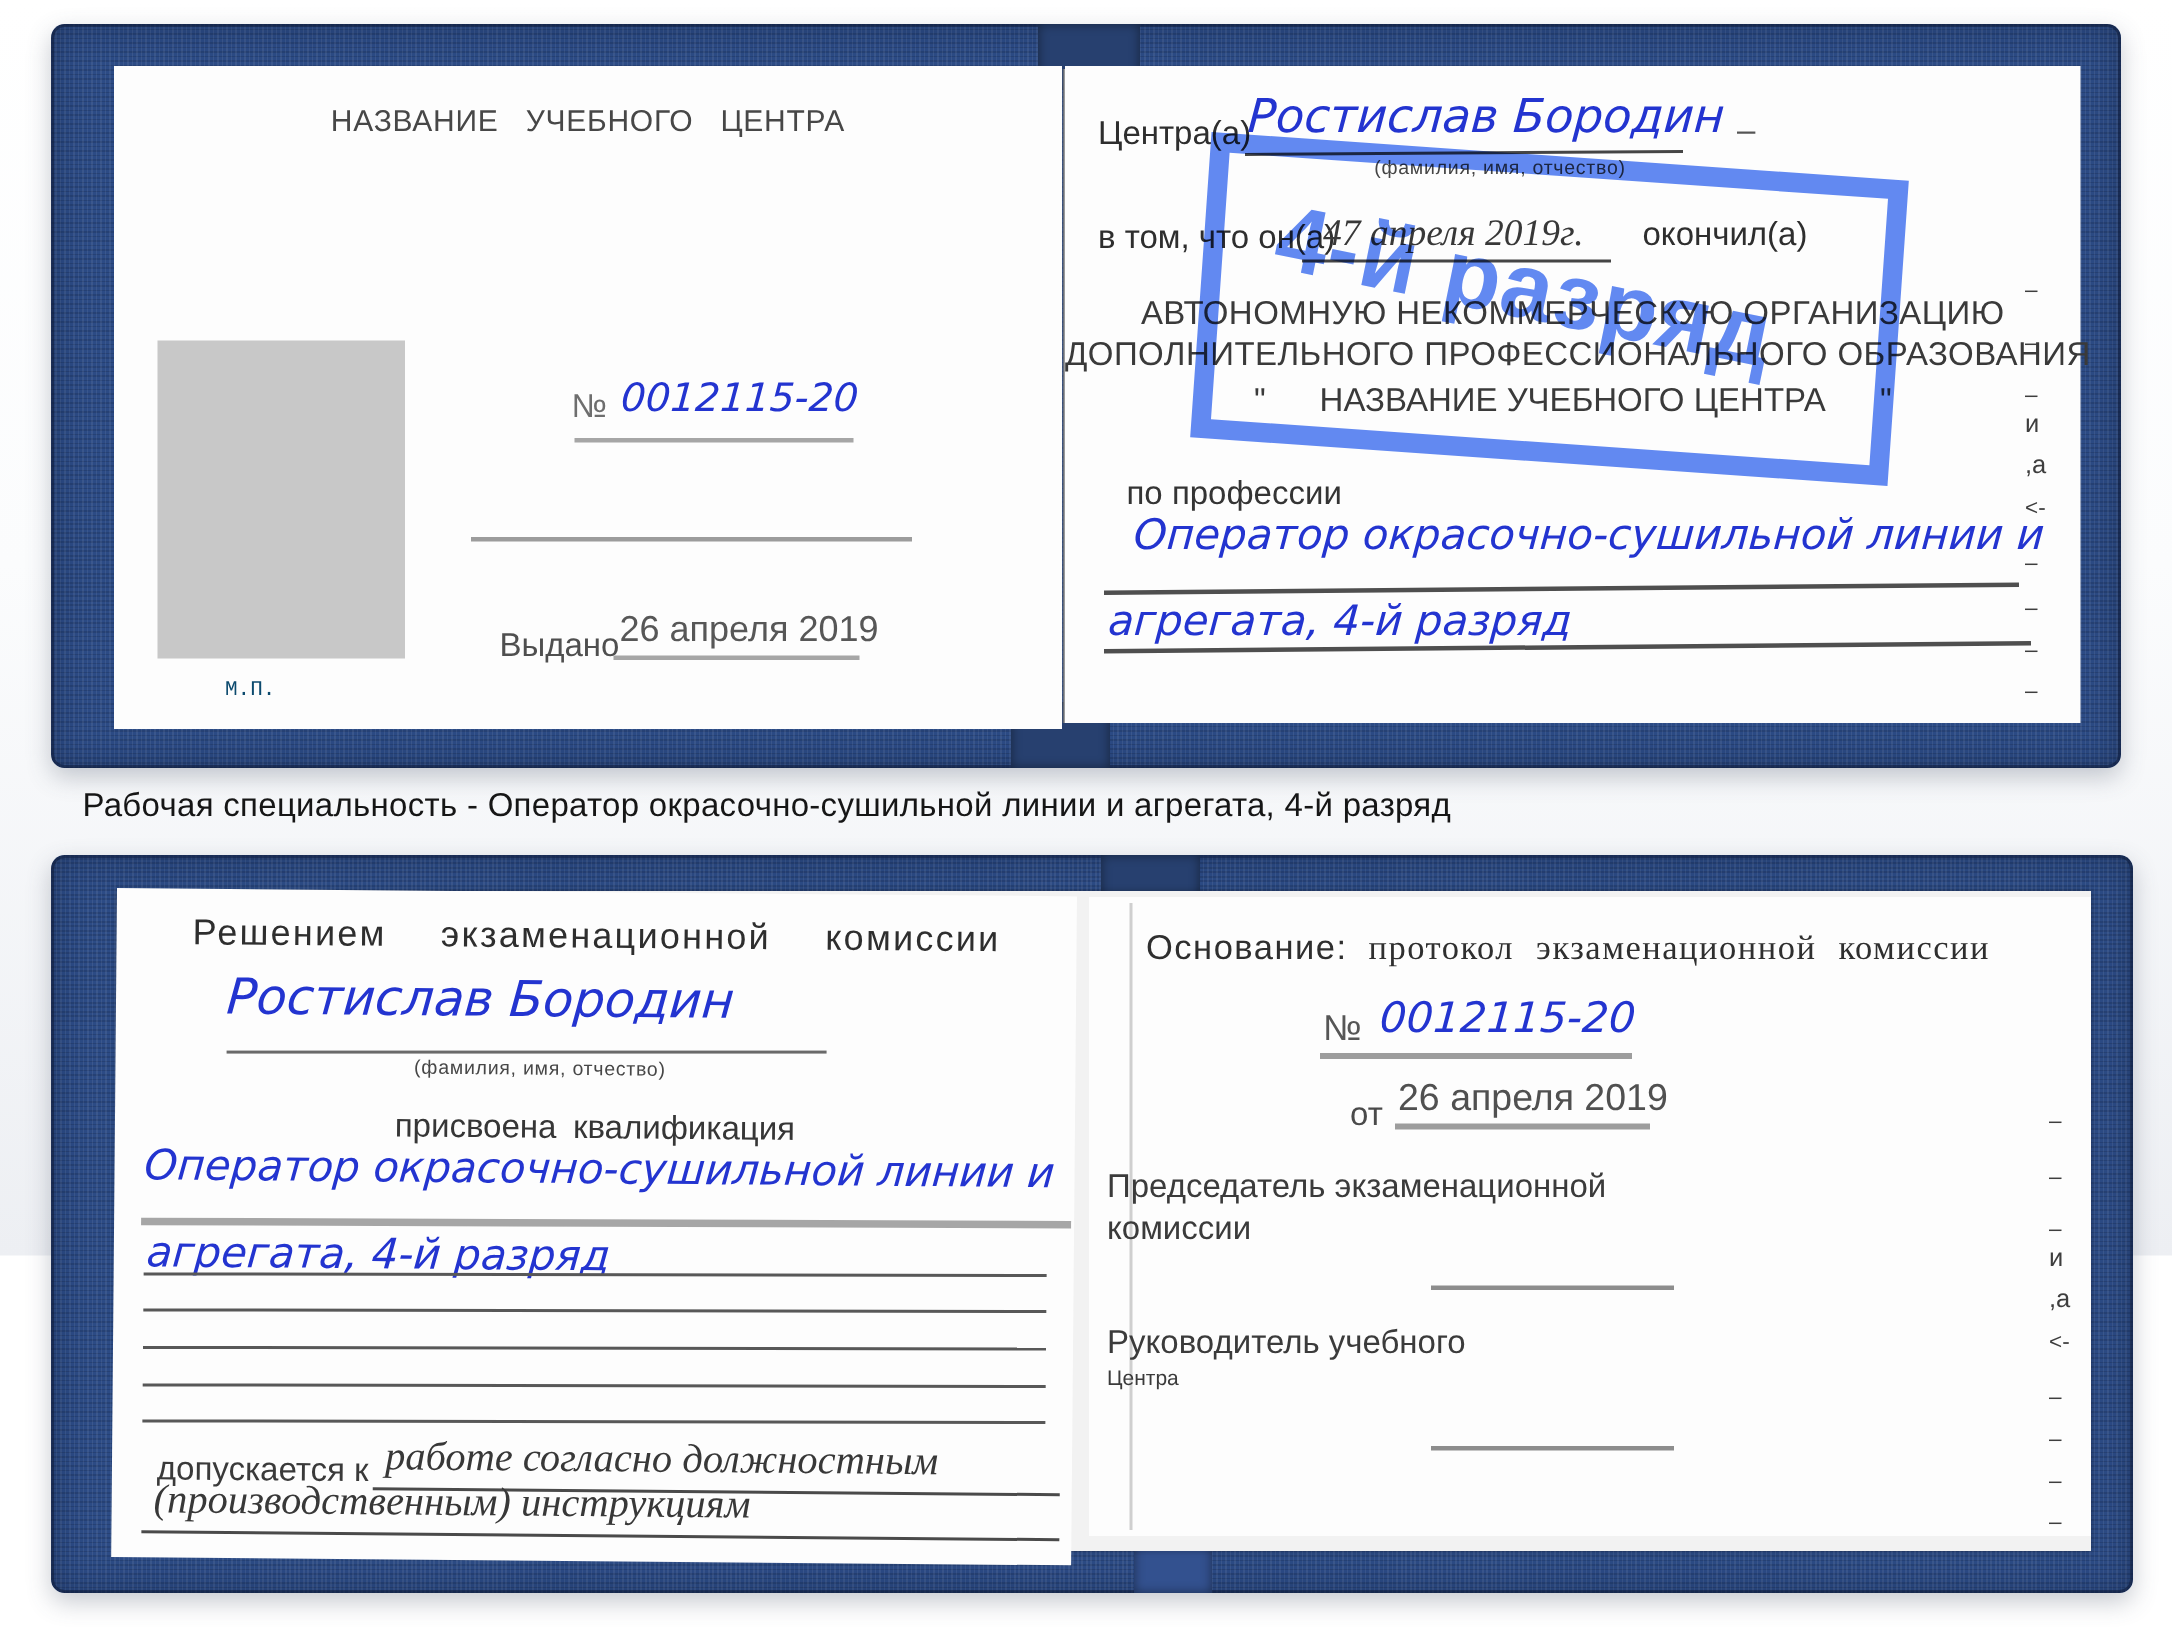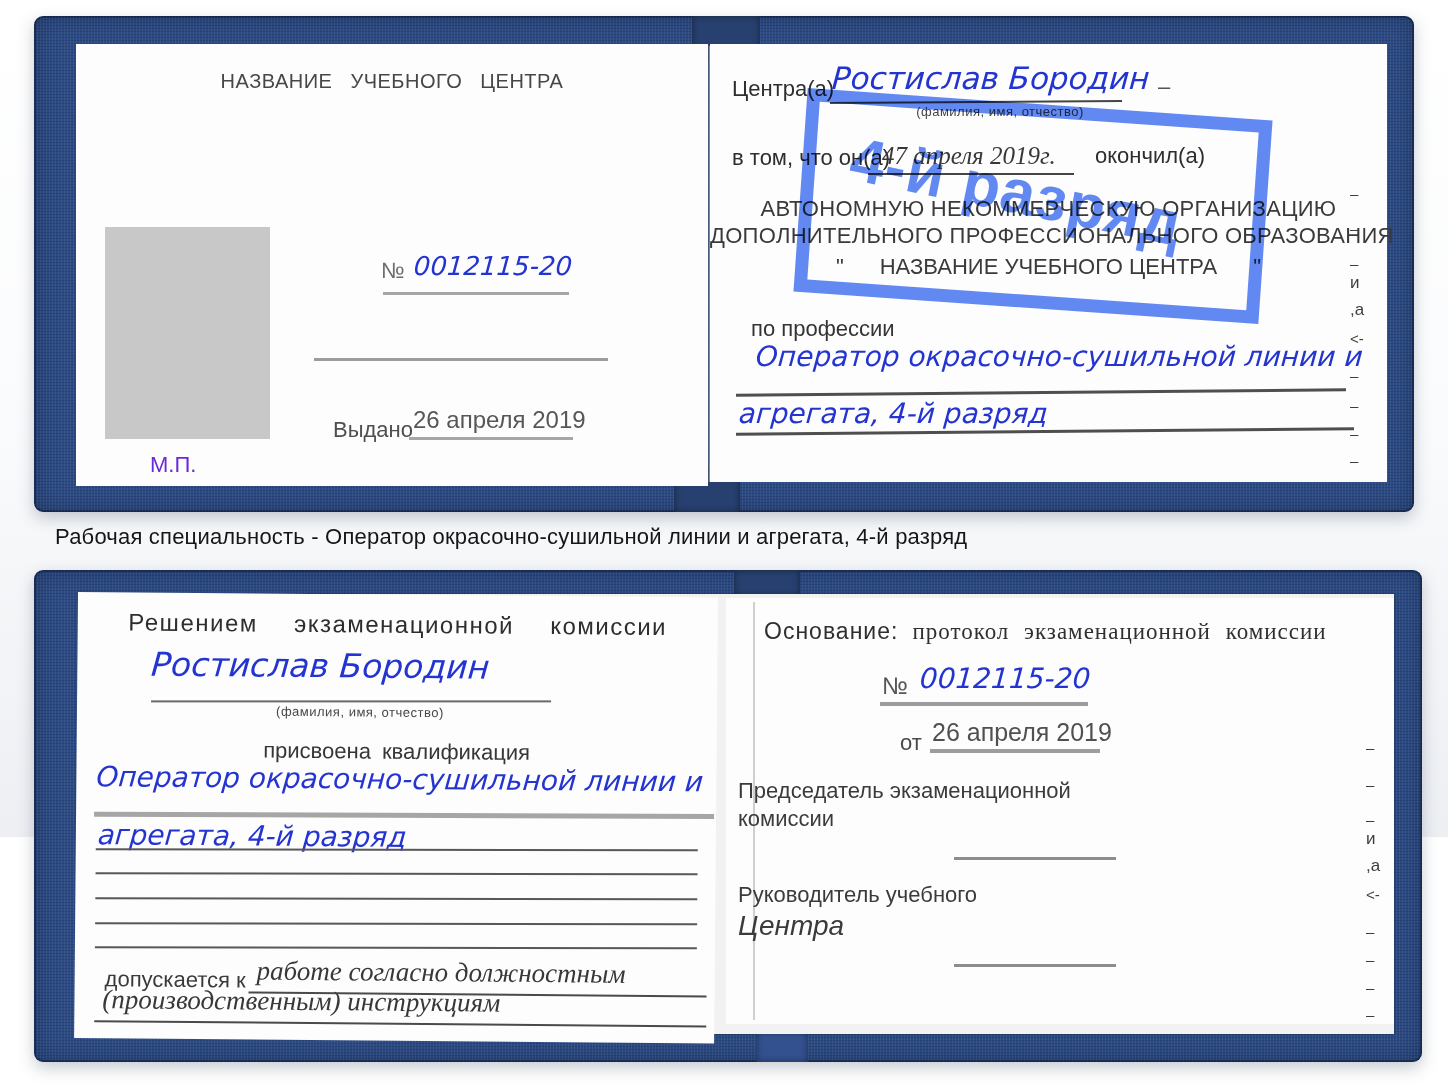--- a/index.html
+++ b/index.html
@@ -45,21 +45,21 @@
     <div class="page" style="left:42px;top:28px;width:632px;height:442px;">
       <div class="lbl center" style="top:26px;font-size:20px;letter-spacing:.5px;word-spacing:12px;color:#474747;">НАЗВАНИЕ УЧЕБНОГО ЦЕНТРА</div>
       <div class="photo" style="left:29px;top:183px;width:165px;height:212px;"></div>
       <div class="lbl gray" style="left:305px;top:214px;font-size:22px;">№</div>
       <div class="hand" style="left:338px;top:207px;font-size:26px;">0012115-20</div>
       <div class="rule" style="left:307px;top:248px;width:186px;height:3px;background:#a6a6a6;"></div>
       <div class="rule" style="left:238px;top:314px;width:294px;height:3px;background:#9c9c9c;"></div>
       <div class="lbl" style="left:257px;top:373px;font-size:22px;color:#4f4f4f;">Выдано</div>
       <div class="lbl" style="left:337px;top:362px;font-size:24px;color:#575757;">26 апреля 2019</div>
       <div class="rule" style="left:333px;top:393px;width:164px;height:3px;background:#a6a6a6;"></div>
-      <div class="lbl" style="left:74px;top:408px;font-size:22px;color:#6d28d9;">М.П.</div>
+      <div class="lbl" style="left:74px;top:408px;font-size:14px;color:#0c4a6e;font-family:Liberation Mono, monospace;">М.П.</div>
     </div>
 
     <div class="crease" style="left:674px;top:30px;width:3px;height:436px;"></div>
 
     <div class="page" style="left:676px;top:28px;width:677px;height:438px;">
       <div class="lbl" style="left:22px;top:32px;font-size:22px;color:#2e2e2e;">Центра(а)</div>
       <div class="hand" style="left:122px;top:16px;font-size:31px;">Ростислав Бородин</div>
       <div class="rule" style="left:120px;top:57px;width:292px;height:2px;background:#454545;transform:rotate(-.4deg);"></div>
       <div class="lbl" style="left:448px;top:30px;font-size:22px;color:#555;">–</div>
       <div class="lbl" style="left:150px;top:60px;width:280px;text-align:center;font-size:13px;color:#454545;letter-spacing:.5px;">(фамилия, имя, отчество)</div>
@@ -142,21 +142,21 @@
       <div class="rule" style="left:154px;top:104px;width:208px;height:4px;background:#9d9d9d;"></div>
       <div class="lbl" style="left:174px;top:132px;font-size:22px;color:#4a4a4a;">от</div>
       <div class="lbl" style="left:206px;top:120px;font-size:25px;color:#505050;">26 апреля 2019</div>
       <div class="rule" style="left:204px;top:151px;width:170px;height:4px;background:#9d9d9d;"></div>
 
       <div class="lbl" style="left:12px;top:180px;font-size:22px;color:#3b3b3b;">Председатель экзаменационной</div>
       <div class="lbl" style="left:12px;top:208px;font-size:22px;color:#3b3b3b;">комиссии</div>
       <div class="rule" style="left:228px;top:259px;width:162px;height:2.5px;background:#8d8d8d;"></div>
 
       <div class="lbl" style="left:12px;top:284px;font-size:22px;color:#3b3b3b;">Руководитель учебного</div>
-      <div class="lbl" style="left:12px;top:312px;font-size:28px;color:#3b3b3b;font-style:italic;">Центра</div>
+      <div class="lbl" style="left:12px;top:312px;font-size:14px;color:#3b3b3b;">Центра</div>
       <div class="rule" style="left:228px;top:366px;width:162px;height:2.5px;background:#8d8d8d;"></div>
 
       <div>
         <span class="edge-mark" style="top:141px;">–</span>
         <span class="edge-mark" style="top:178px;">–</span>
         <span class="edge-mark" style="top:213px;">–</span>
         <span class="edge-mark" style="top:231px;font-size:17px;">и</span>
         <span class="edge-mark" style="top:258px;font-size:17px;">,а</span>
         <span class="edge-mark" style="top:288px;">&lt;-</span>
         <span class="edge-mark" style="top:325px;">–</span>

